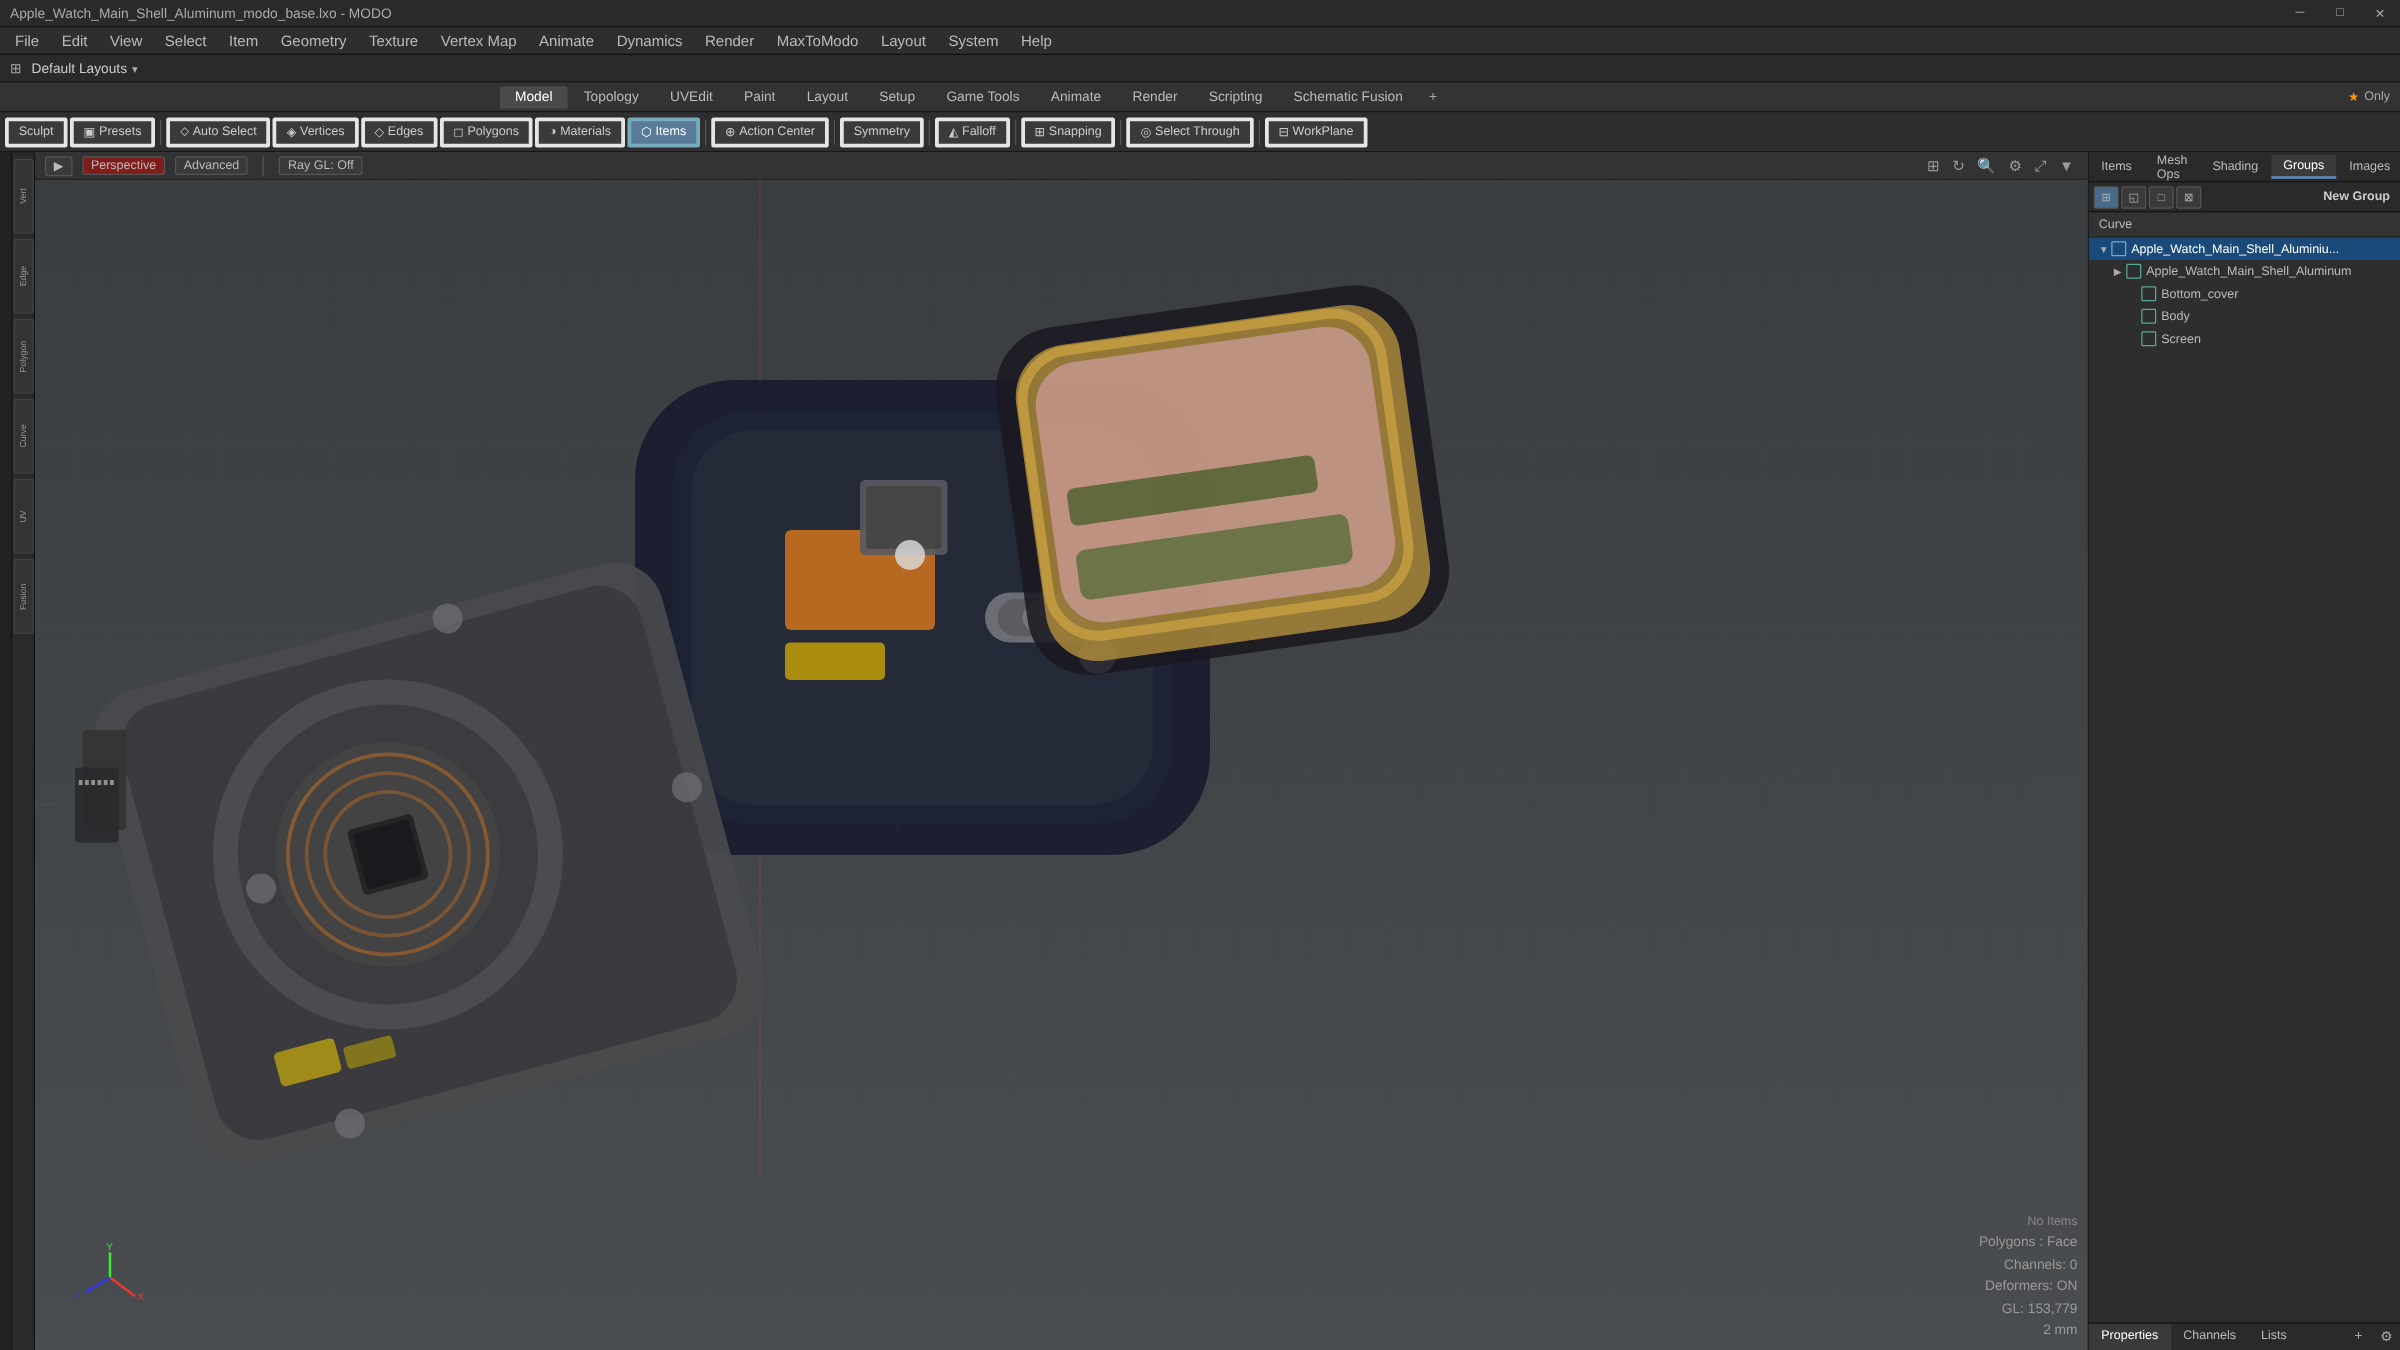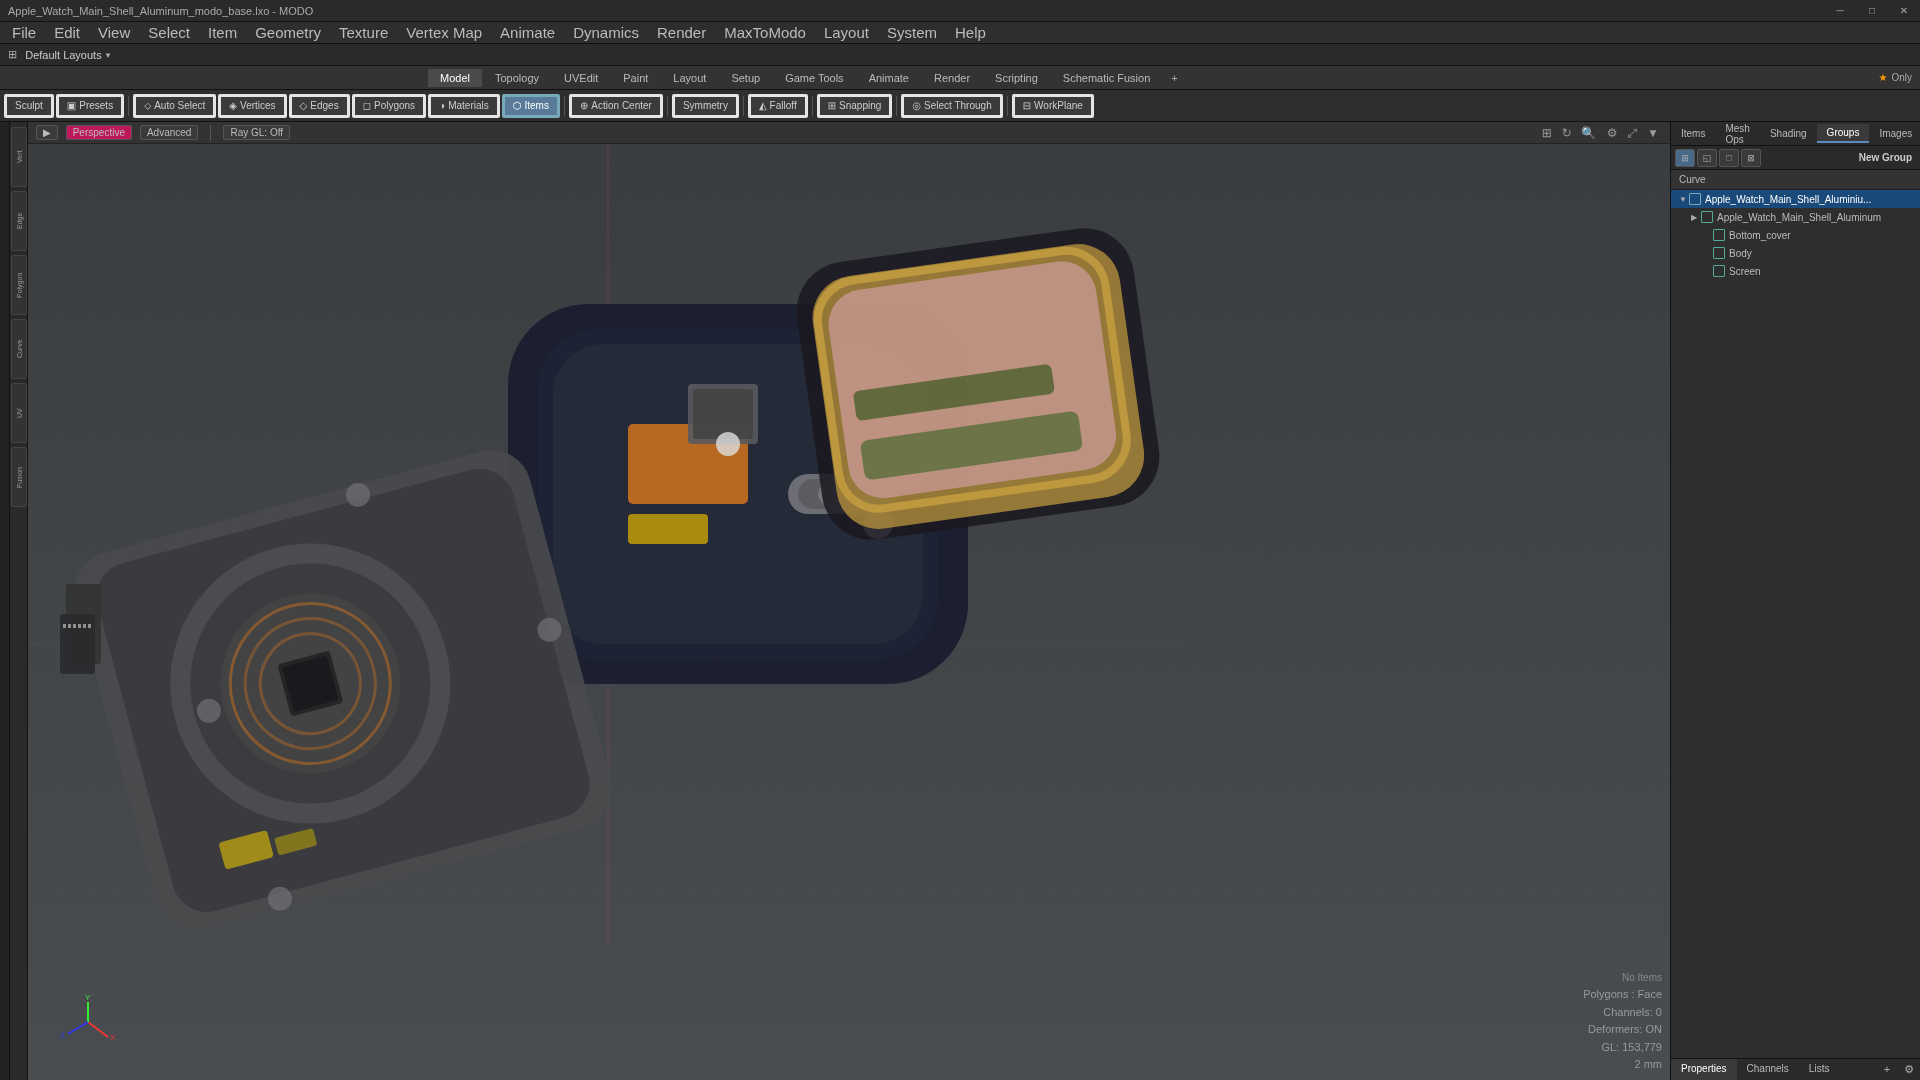--- a/index.html
+++ b/index.html
@@ -12,38 +12,38 @@
     }
     #titlebar-title { color: #aaa; font-size: 11px; padding-left: 8px; }
     #titlebar-controls { display: flex; gap: 0; }
     .title-btn { width: 32px; height: 22px; display: flex; align-items: center; justify-content: center; color: #aaa; font-size: 10px; cursor: pointer; }
 
     
     #menubar {
       height: 22px; background: #2e2e2e; display: flex; align-items: center;
       border-bottom: 1px solid #111; padding: 0 4px; gap: 2px;
     }
-    .menu-item { padding: 2px 8px; color: #bbb; cursor: pointer; font-size: 15px; border-radius: 2px; }
+    .menu-item { padding: 2px 8px; color: #bbb; cursor: pointer; font-size: 12px; border-radius: 2px; }
 
     
     #layoutbar {
       height: 22px; background: #2a2a2a; display: flex; align-items: center;
       border-bottom: 1px solid #111; padding: 0 4px;
     }
     .layout-icon { color: #aaa; padding: 0 4px; font-size: 11px; }
     #layout-name { color: #ccc; font-size: 11px; padding: 0 4px; }
     .layout-dropdown { color: #aaa; font-size: 9px; }
 
     
     #modetabs {
       height: 24px; background: #333; display: flex; align-items: center;
       border-bottom: 1px solid #111; padding-left: 400px; gap: 1px;
     }
     .mode-tab { padding: 3px 12px; color: #bbb; cursor: pointer; font-size: 11px; border-radius: 2px 2px 0 0; }
-    .mode-tab.active { background: #4a4a4a; color: #fff; margin-left: 28px; }
+    .mode-tab.active { background: #4a4a4a; color: #fff; }
     .mode-tab-plus { padding: 3px 8px; color: #aaa; cursor: pointer; }
     .mode-star { margin-left: auto; padding-right: 8px; color: #f90; font-size: 10px; display: flex; align-items: center; gap: 4px; }
 
     
     #toolbar {
       height: 32px; background: #2e2e2e; display: flex; align-items: center;
       border-bottom: 1px solid #111; padding: 0 4px; gap: 2px; flex-wrap: nowrap;
     }
     .toolbar-btn {
       height: 24px; padding: 0 8px; background: #3a3a3a; border: 3px solid #e5e5e5;
@@ -62,21 +62,21 @@
 
     
     #viewport-area { flex: 1; position: relative; background: #4a4a4a; overflow: hidden; }
 
     
     #viewport-header {
       height: 22px; background: #333; display: flex; align-items: center;
       border-bottom: 1px solid #222; padding: 0 8px; gap: 8px; position: absolute; top: 0; left: 0; right: 0; z-index: 10;
     }
     .vp-btn { padding: 1px 6px; background: #3a3a3a; border: 1px solid #555; color: #bbb; font-size: 10px; cursor: pointer; border-radius: 2px; }
-    .vp-btn.active { background: #be185d; }
+    .vp-btn.active { background: #7f1d1d; }
     #vp-icons { margin-left: auto; display: flex; gap: 4px; align-items: center; }
     .vp-icon-btn { color: #999; font-size: 12px; cursor: pointer; padding: 1px 3px; }
 
     
     #viewport-canvas {
       position: absolute; top: 22px; left: 0; right: 0; bottom: 0;
       background: linear-gradient(180deg, #3a3d40 0%, #4a4d50 100%);
       overflow: hidden;
     }
 

